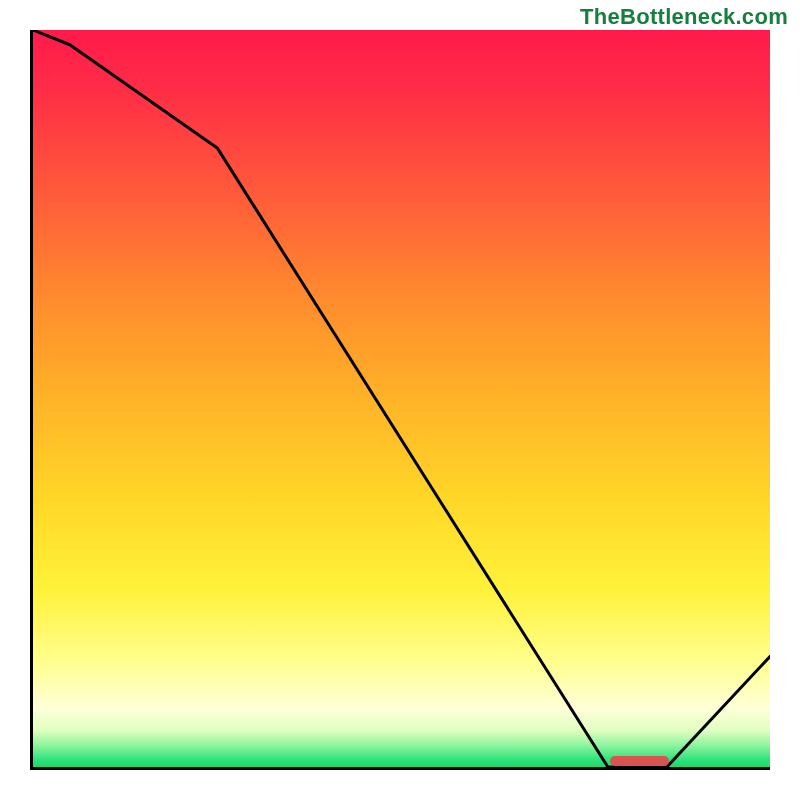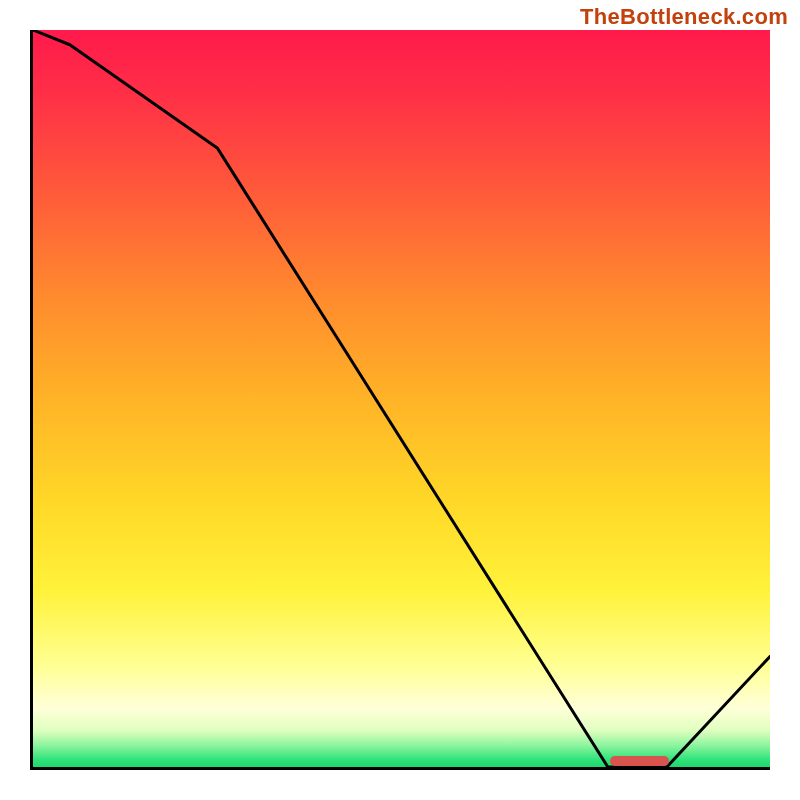--- a/index.html
+++ b/index.html
@@ -9,21 +9,21 @@
     background: #ffffff;
     position: relative;
     font-family: Arial, sans-serif;
   }
   .attribution {
     position: absolute;
     top: 4px;
     right: 12px;
     font-size: 22px;
     font-weight: bold;
-    color: #c2410c;
+    color: #15803d;
     letter-spacing: 0.3px;
   }
   .plot-area {
     position: absolute;
     left: 30px;
     top: 30px;
     width: 740px;
     height: 740px;
     border-left: 3px solid #000;
     border-bottom: 3px solid #000;

